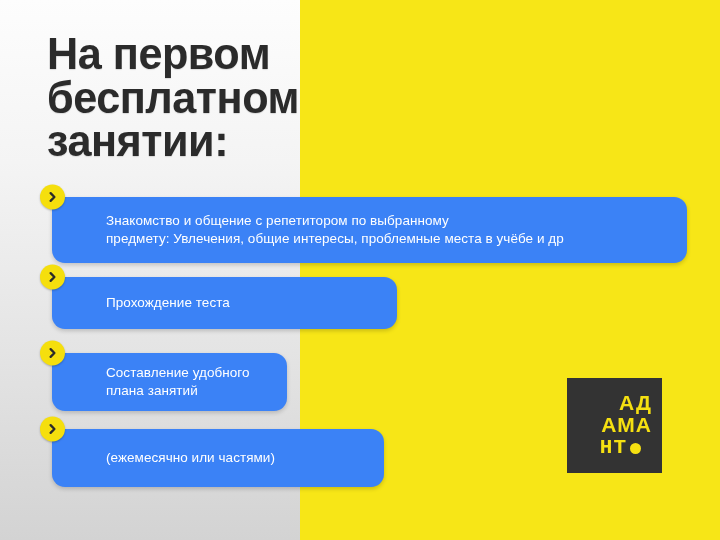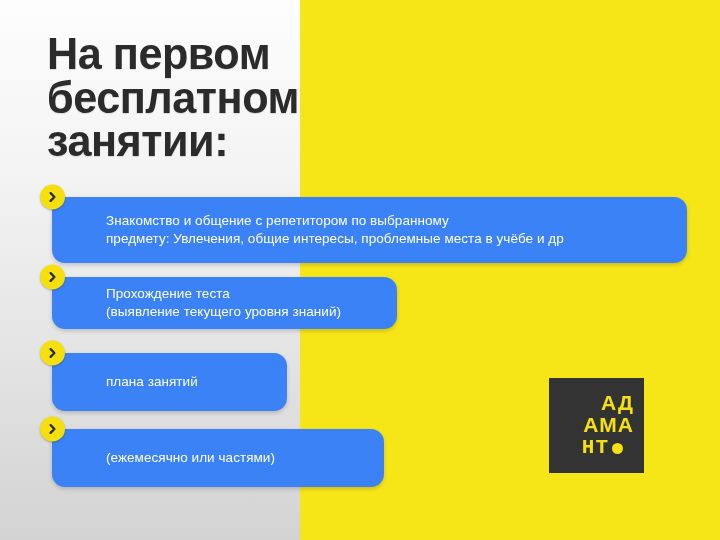--- a/index.html
+++ b/index.html
@@ -89,21 +89,21 @@
   #item-2 { left:40px; top:277px; }
   #item-2 .card { width:345px; height:52px; }
   #item-3 { left:40px; top:353px; }
   #item-3 .card { width:235px; height:58px; }
   #item-4 { left:40px; top:429px; }
   #item-4 .card { width:332px; height:58px; }
 
   
   .logo {
     position:absolute;
-    left:549px; top:378px;
+    left:567px; top:378px;
     width:95px; height:95px;
     background:#333333;
     display:flex;
     flex-direction:column;
     align-items:flex-end;
     justify-content:center;
     padding:9px 11px 9px 9px;
   }
   .logo-row {
     color:#f5e011;
@@ -177,33 +177,33 @@
         <svg width="11" height="11" viewBox="0 0 11 11" aria-hidden="true">
             <path d="M3.6 1.6 L7.4 5.5 L3.6 9.4" fill="none" stroke="#2b2b2b" stroke-width="2.3" stroke-linecap="round" stroke-linejoin="round"></path>
           </svg>
       </div>
     </div>
 
     <div class="item" id="item-2">
       <div class="card">
         <div class="card-text">
           <span class="ln">Прохождение теста</span>
-          <span class="ln">(выявление текущего уровня знаний)</span>
         </div>
       </div>
       <div class="bullet">
         <svg width="11" height="11" viewBox="0 0 11 11" aria-hidden="true">
             <path d="M3.6 1.6 L7.4 5.5 L3.6 9.4" fill="none" stroke="#2b2b2b" stroke-width="2.3" stroke-linecap="round" stroke-linejoin="round"></path>
           </svg>
       </div>
     </div>
 
     <div class="item" id="item-3">
       <div class="card">
         <div class="card-text">
+          <span class="ln">Составление удобного</span>
           <span class="ln">плана занятий</span>
         </div>
       </div>
       <div class="bullet">
         <svg width="11" height="11" viewBox="0 0 11 11" aria-hidden="true">
             <path d="M3.6 1.6 L7.4 5.5 L3.6 9.4" fill="none" stroke="#2b2b2b" stroke-width="2.3" stroke-linecap="round" stroke-linejoin="round"></path>
           </svg>
       </div>
     </div>
 

